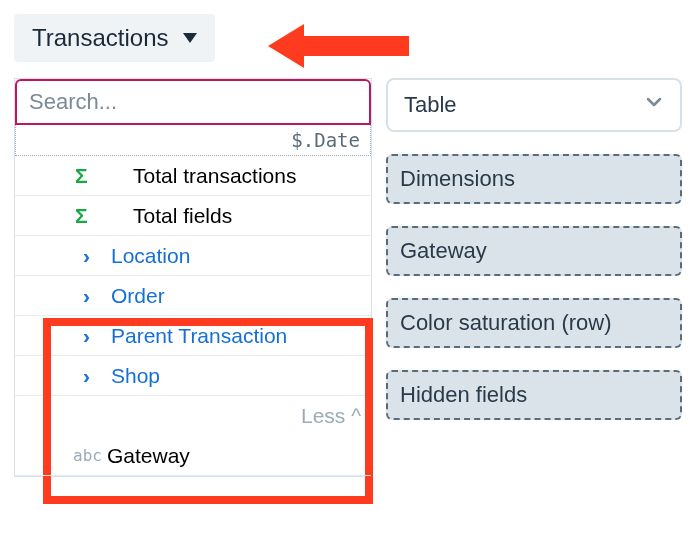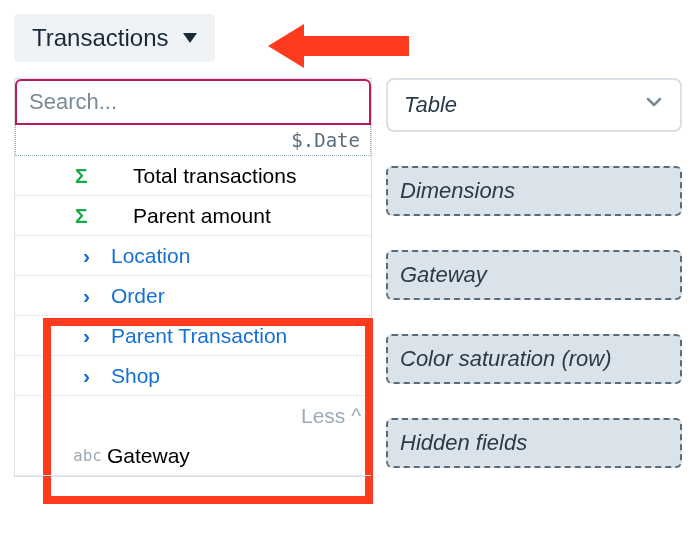--- a/index.html
+++ b/index.html
@@ -105,23 +105,22 @@
       left: 28px;
       width: 330px;
       top: 82px;
       height: 186px;
       pointer-events: none;
     }
     .right-panel {
       flex: 1;
       display: flex;
       flex-direction: column;
-      gap: 34px;
+      gap: 22px;
       max-width: 296px;
-      font-style: italic;
     }
     .table-select {
       border: 2px solid #d9e0e6;
       border-radius: 8px;
       padding: 12px 16px;
       display: flex;
       justify-content: space-between;
       align-items: center;
       font-size: 22px;
       color: #2a3a4a;
@@ -158,21 +157,21 @@
   <div class="left-panel">
     <input class="search-input" placeholder="Search..." style="">
     <div class="date-row">$.Date</div>
     <ul class="field-list">
       <li class="sigma-pad">
         <span class="sigma">Σ</span>
         <span>Total transactions</span>
       </li>
       <li class="sigma-pad">
         <span class="sigma">Σ</span>
-        <span>Parent amount</span>
+        <span>Total fields</span>
       </li>
     </ul>
     <div class="fk-group">
       <ul class="field-list">
         <li class="fk-row">
           <span class="fk-chevron">›</span>
           <span>Location</span>
         </li>
         <li class="fk-row">
           <span class="fk-chevron">›</span>

